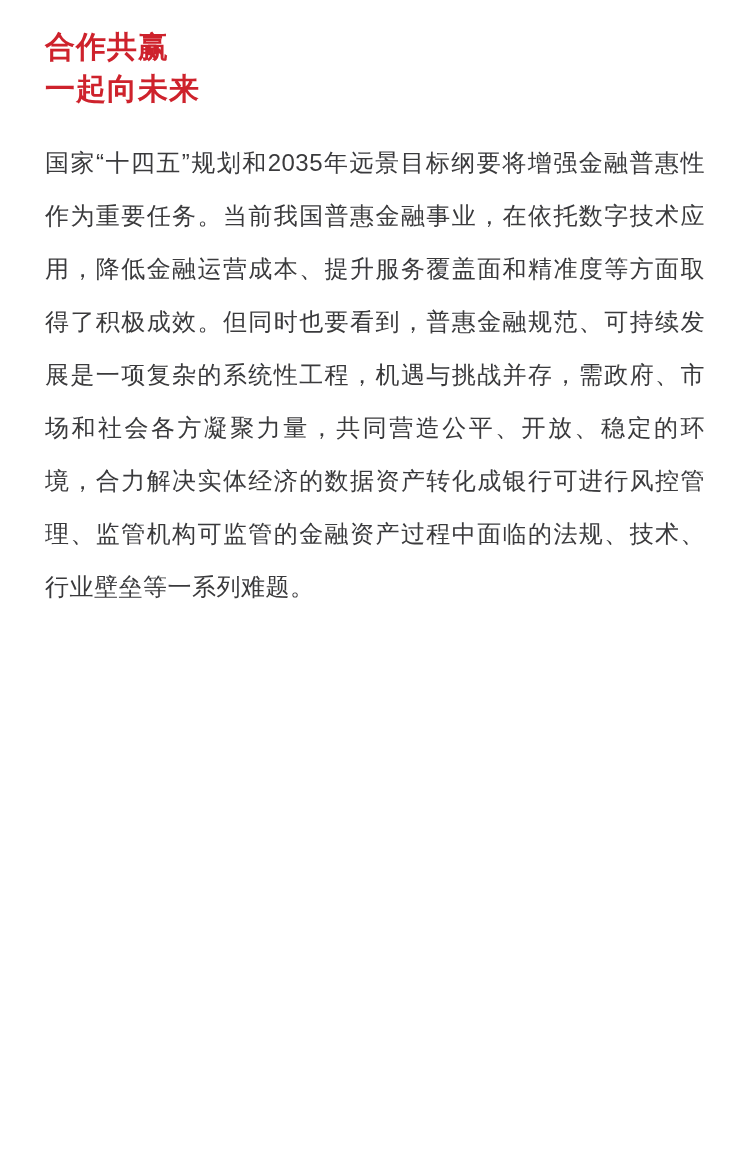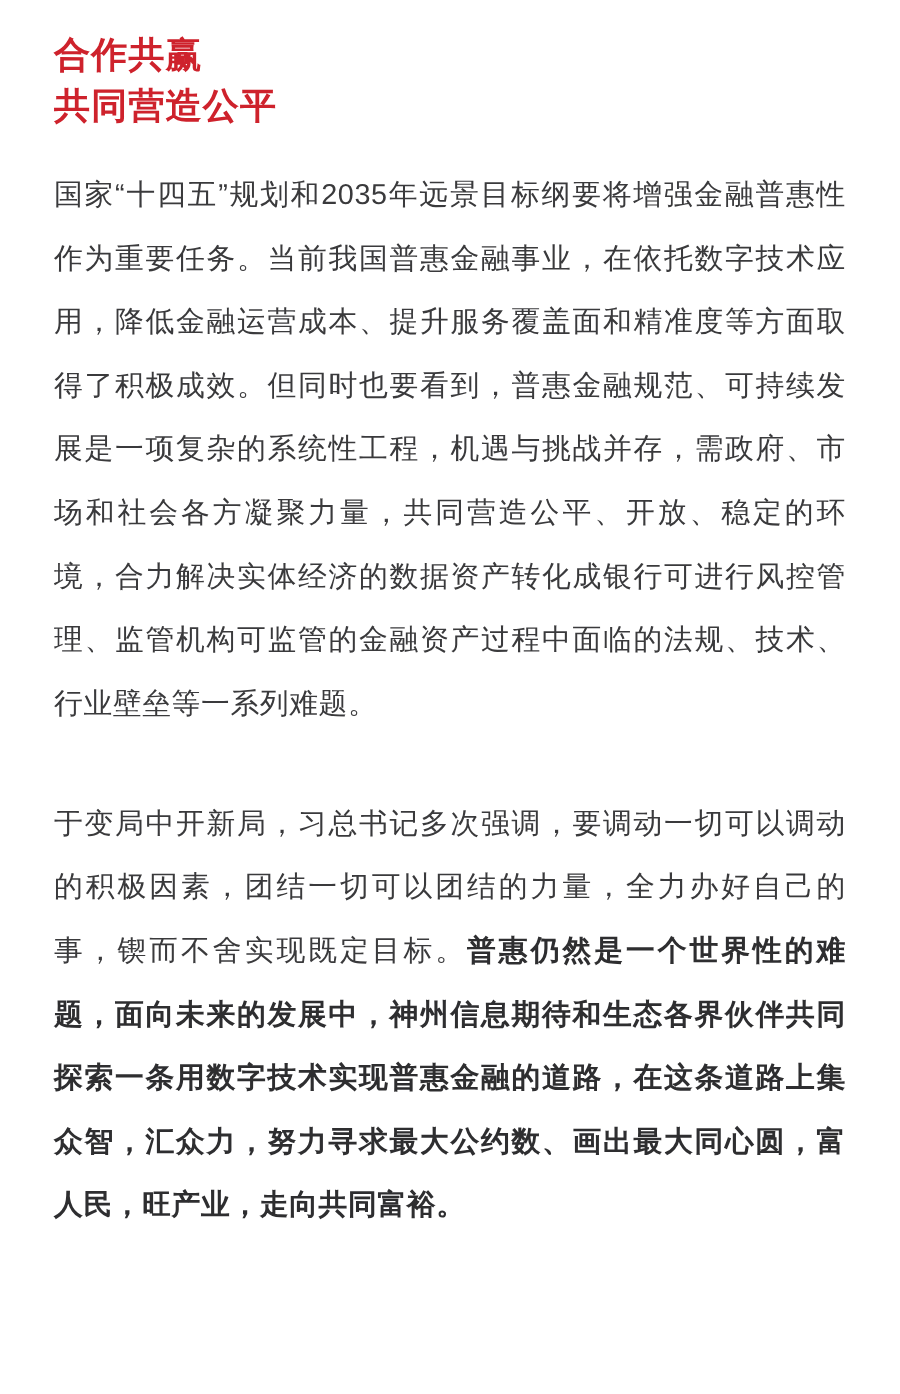--- a/index.html
+++ b/index.html
@@ -50,19 +50,18 @@
     font-weight: 700;
     color: #2e2e30;
   }
 </style>
 </head>
 <body>
 
 <div class="page">
   <h1 class="title">
     <span class="title-line">合作共赢</span>
-    <span class="title-line">共同营造公平</span>
+    <span class="title-line">一起向未来</span>
   </h1>
 
   <p class="body-para para-1">国家“十四五”规划和2035年远景目标纲要将增强金融普惠性作为重要任务。当前我国普惠金融事业，在依托数字技术应用，降低金融运营成本、提升服务覆盖面和精准度等方面取得了积极成效。但同时也要看到，普惠金融规范、可持续发展是一项复杂的系统性工程，机遇与挑战并存，需政府、市场和社会各方凝聚力量，共同营造公平、开放、稳定的环境，合力解决实体经济的数据资产转化成银行可进行风控管理、监管机构可监管的金融资产过程中面临的法规、技术、行业壁垒等一系列难题。</p>
 
-  <p class="body-para para-2"><span>于变局中开新局，习总书记多次强调，要调动一切可以调动的积极因素，团结一切可以团结的力量，全力办好自己的事，锲而不舍实现既定目标。</span><strong class="emphasis">普惠仍然是一个世界性的难题，面向未来的发展中，神州信息期待和生态各界伙伴共同探索一条用数字技术实现普惠金融的道路，在这条道路上集众智，汇众力，努力寻求最大公约数、画出最大同心圆，富人民，旺产业，走向共同富裕。</strong></p>
 </div>
 
 </body></html>

